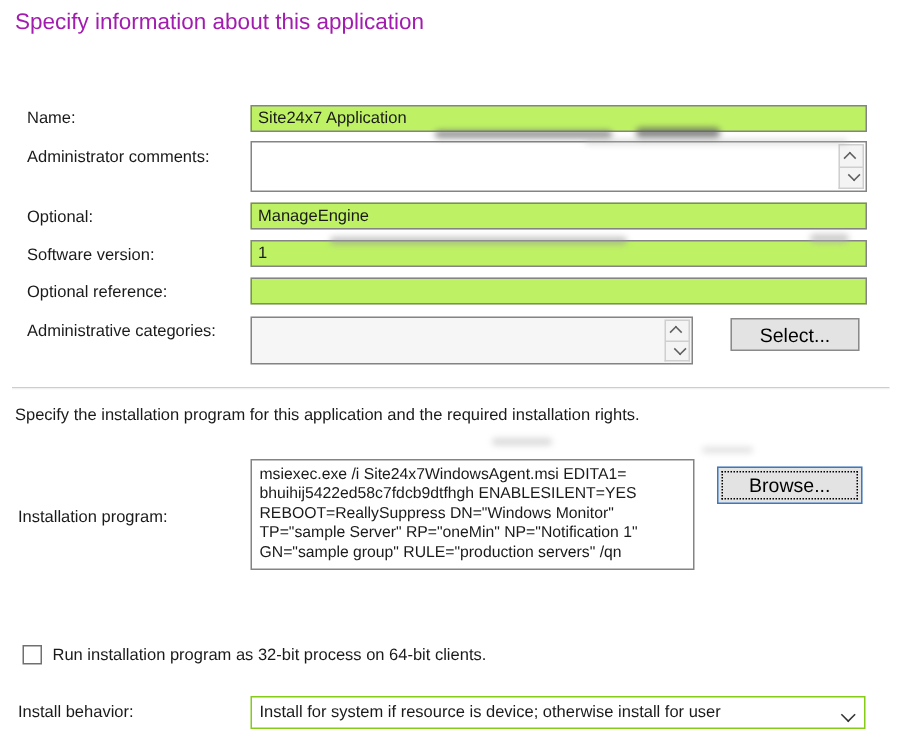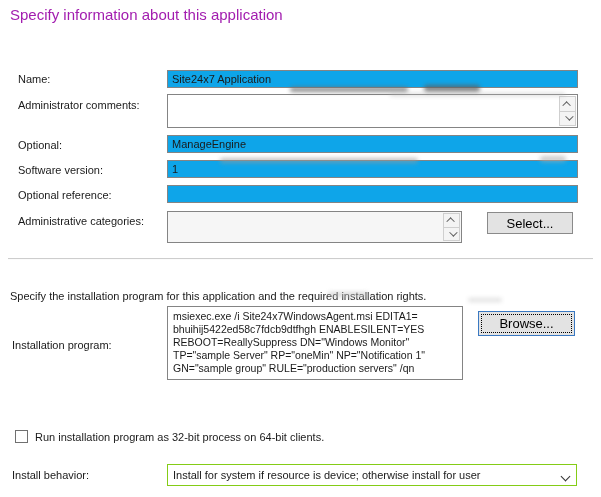--- a/index.html
+++ b/index.html
@@ -9,21 +9,21 @@
     font-family:"Liberation Sans", sans-serif; font-size:11px; color:#1a1a1a;
     overflow:hidden;
   }
   .title {
     position:absolute; left:10px; top:6px;
     font-size:15px; font-weight:400; color:#a21caf;
   }
   .lbl { position:absolute; left:18px; white-space:nowrap; }
   .tb {
     position:absolute; left:167px; width:411px; height:18px;
-    border:1px solid #848484; background:#0ea5e9; padding:1px 4px;
+    border:1px solid #848484; background:#bef264; padding:1px 4px;
     font-family:"Liberation Sans", sans-serif; font-size:11px; color:#1a1a1a;
     outline:none;
   }
   .multibox {
     position:absolute; left:167px; background:#fff;
     border:1px solid #848484;
   }
   .scrollcol {
     position:absolute; top:1px; right:1px; bottom:1px; width:17px;
     display:flex; flex-direction:column;
@@ -40,21 +40,21 @@
     position:absolute; background:#e3e3e3; border:1px solid #8a8a8a;
     font-family:"Liberation Sans", sans-serif; font-size:13px; color:#000;
     text-align:center; cursor:default;
   }
   .btn-focused {
     background:#e3e3e3; border:1px solid #3a79c2;
     outline:1px dotted #000; outline-offset:-4px;
   }
   .divider { position:absolute; left:8px; width:585px; height:0;
     border-top:1px solid #cdcdcd; border-bottom:1px solid #fbfbfb; }
-  .sectiontext { position:absolute; left:10px; white-space:nowrap;margin-top:19px; }
+  .sectiontext { position:absolute; left:10px; white-space:nowrap; }
   .cmdbox {
     position:absolute; left:167px; top:306px; width:296px; height:74px;
     border:1px solid #848484; background:#fff; padding:3px 5px;
     font-family:"Liberation Sans", sans-serif; font-size:10.5px; line-height:13px;
     white-space:pre-wrap; overflow:hidden; color:#1a1a1a;
   }
   .checkbox {
     position:absolute; left:15px; top:430px; width:13px; height:13px;
     border:1px solid #707070; background:#fff;
   }

